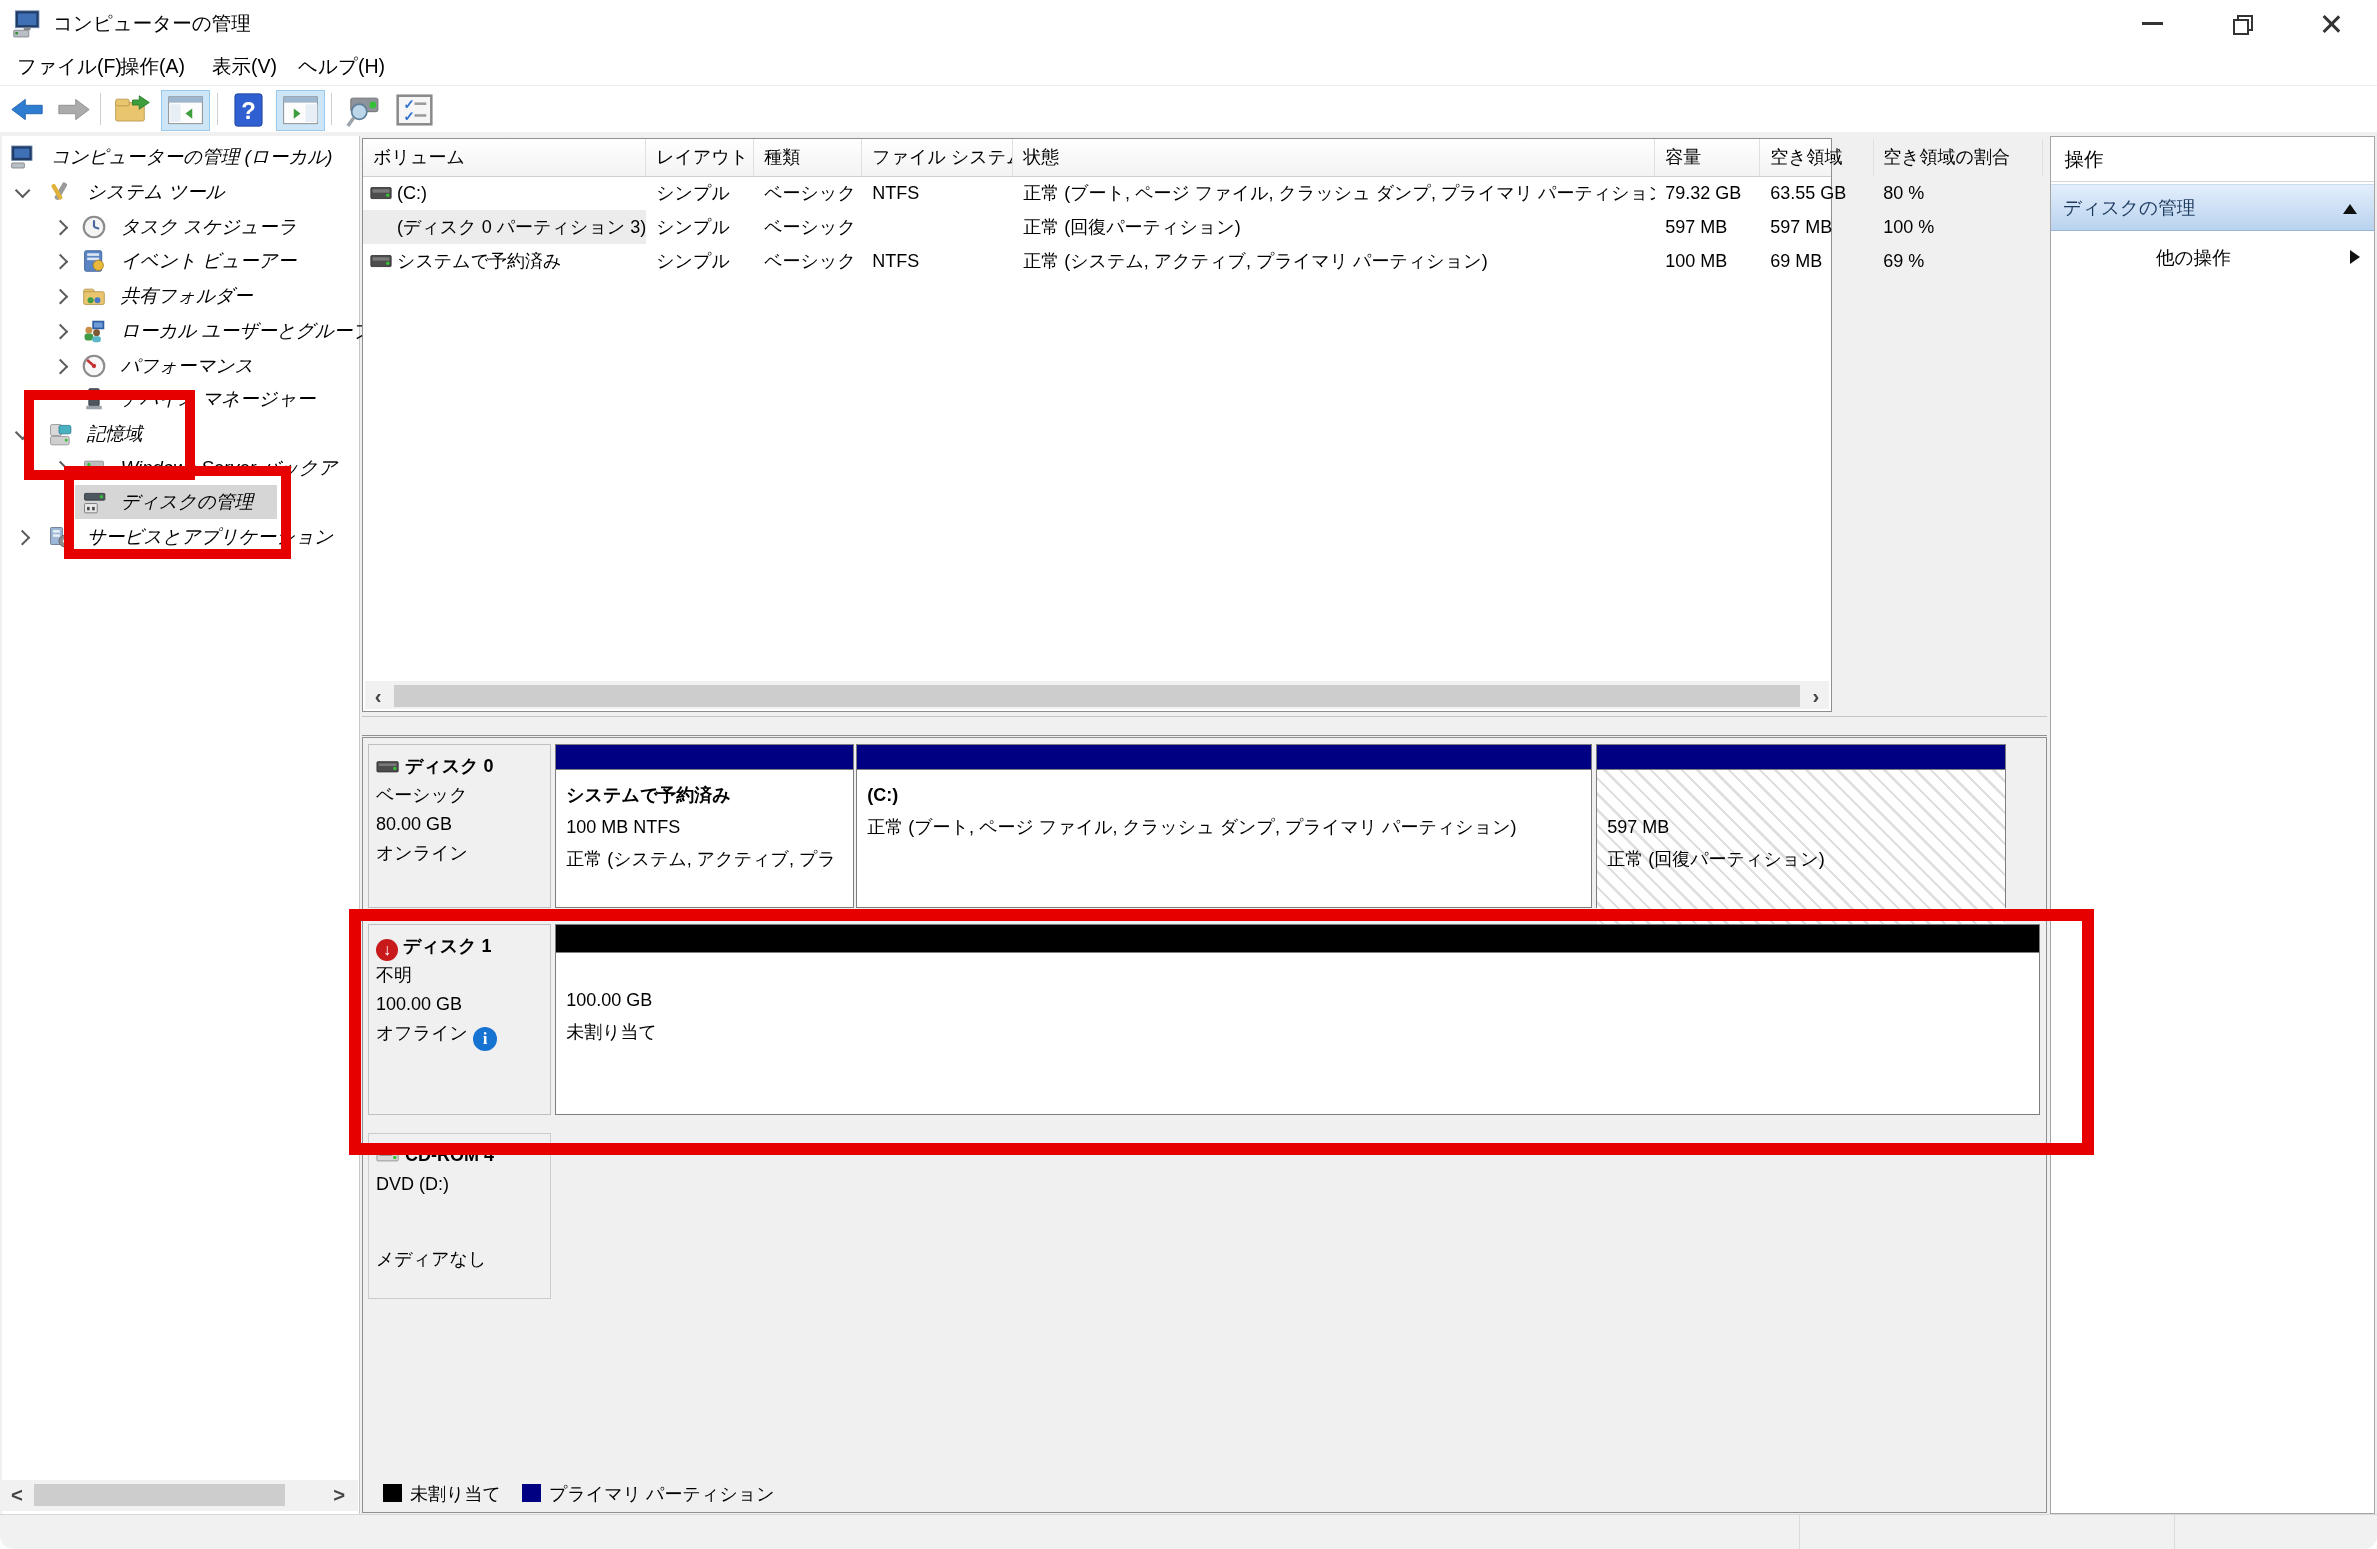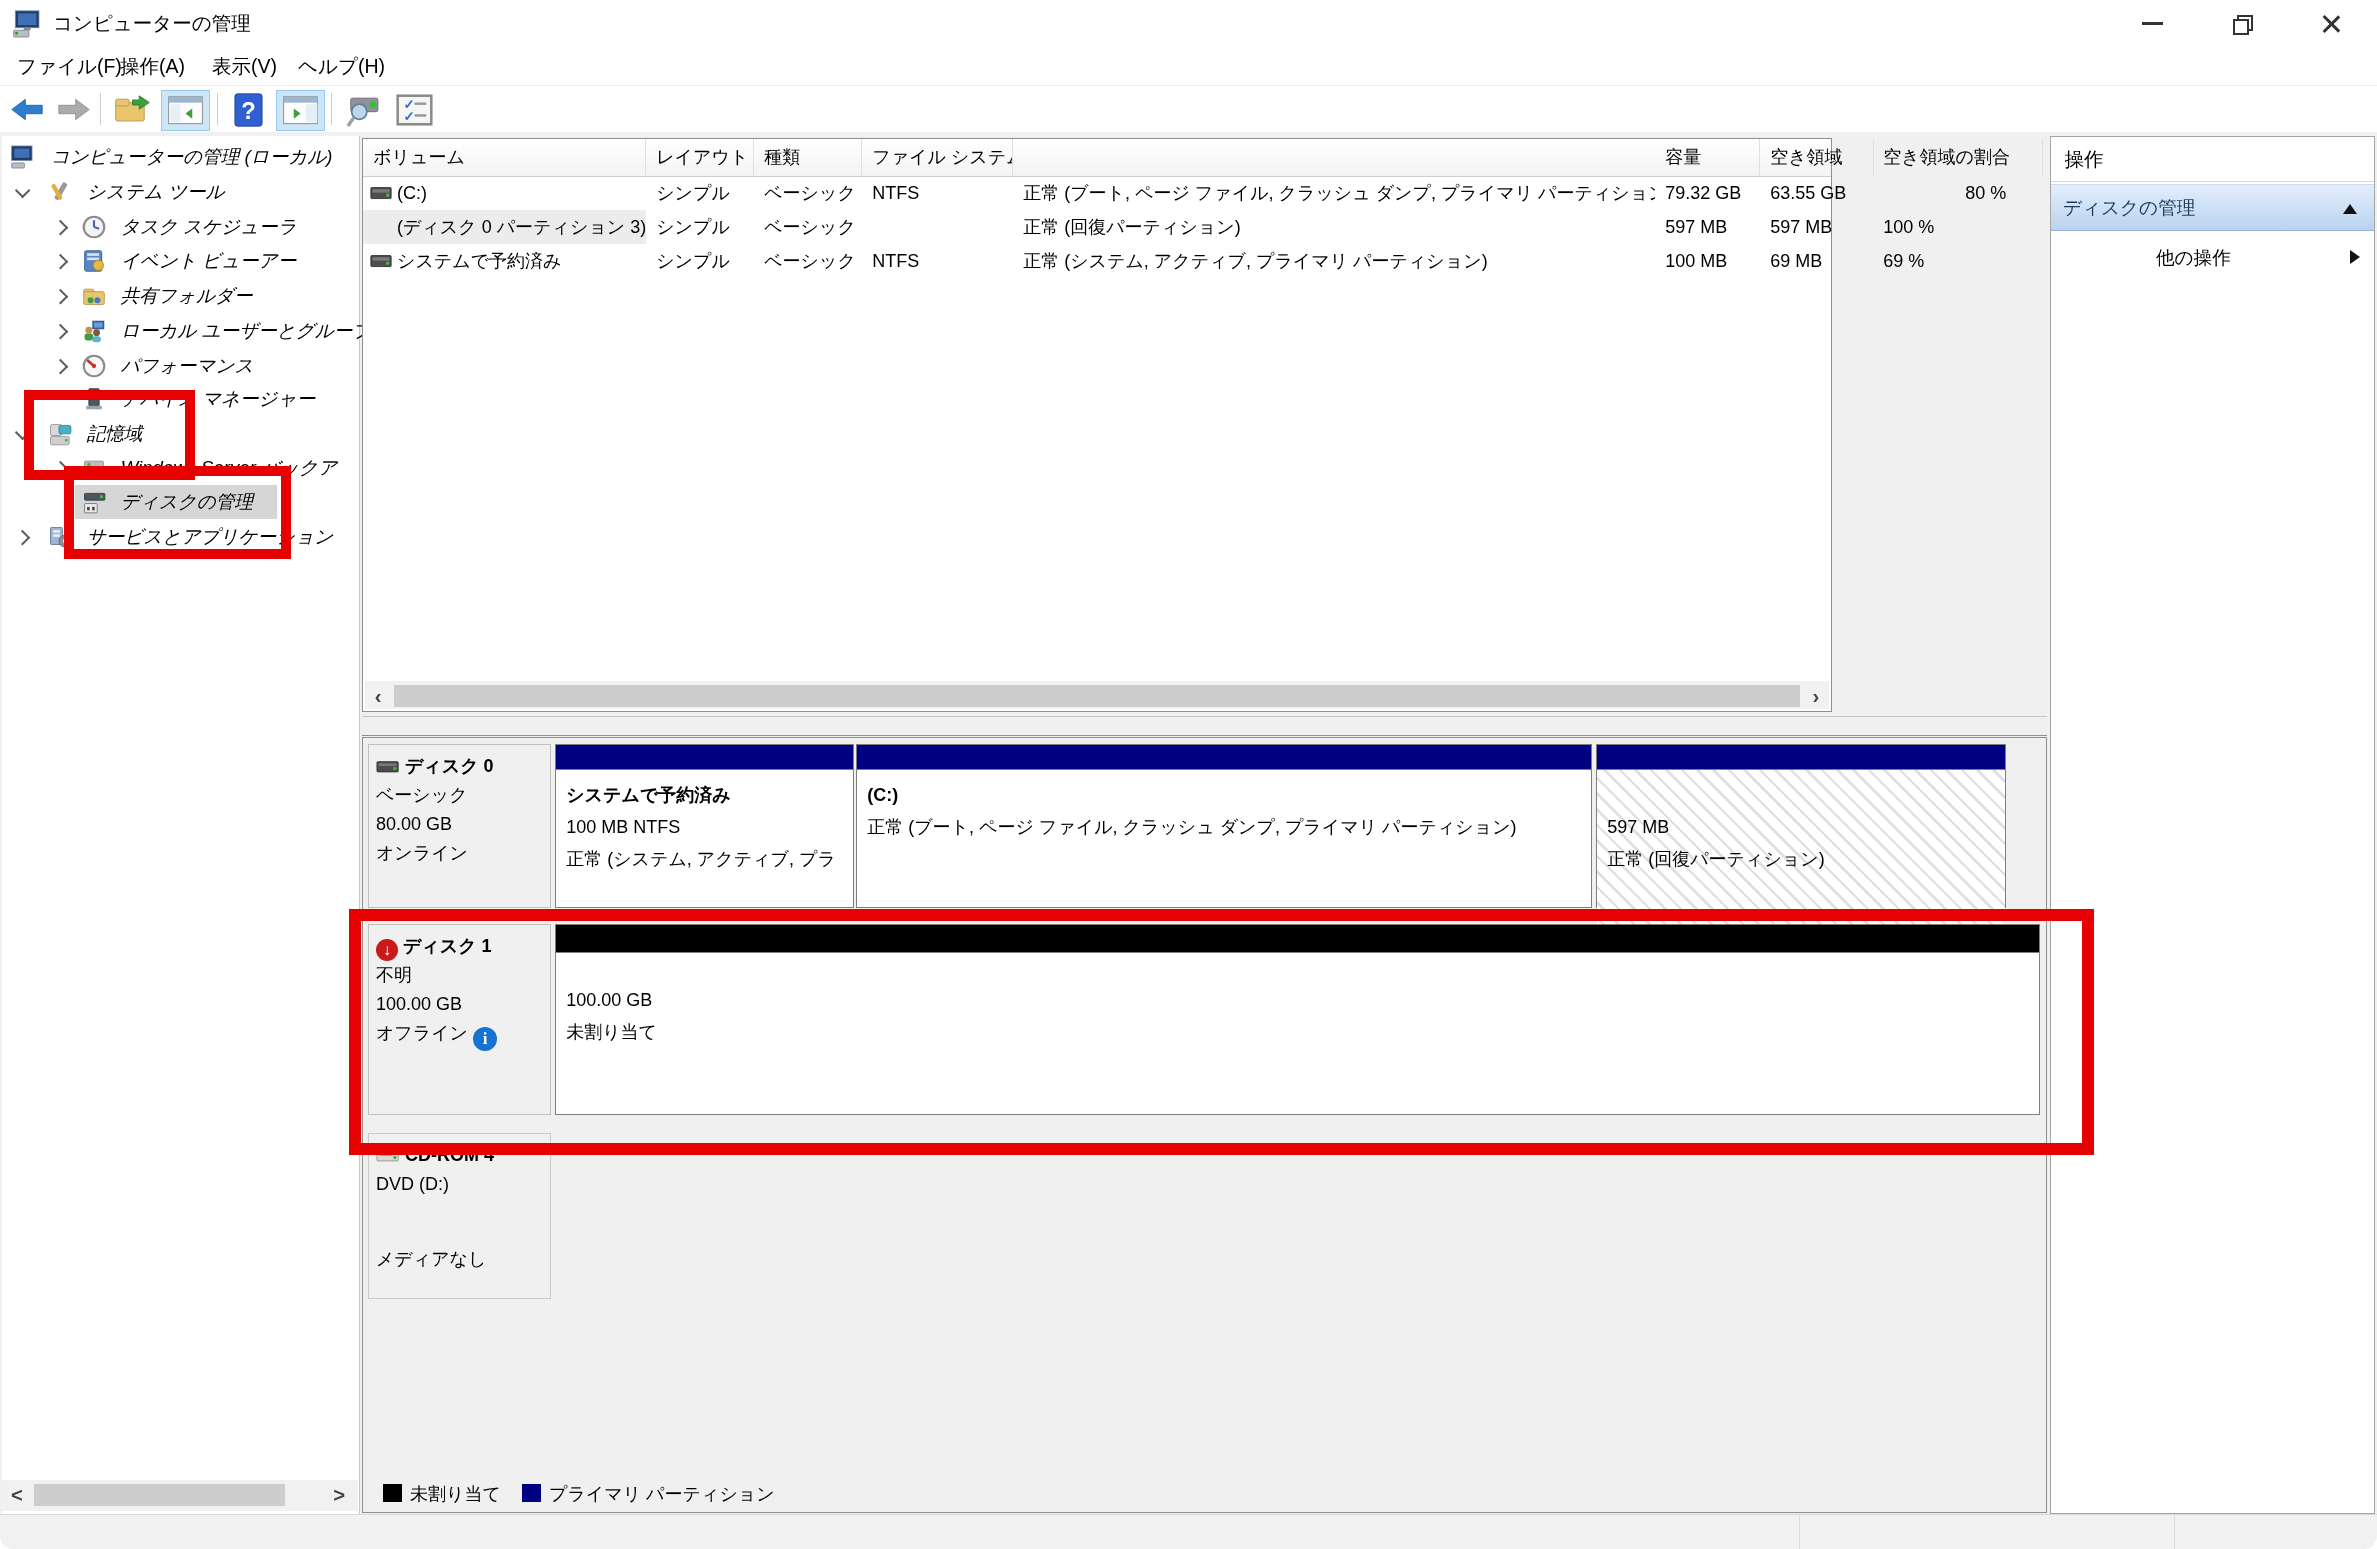--- a/index.html
+++ b/index.html
@@ -330,39 +330,40 @@
       <div class="sbtn" style="right:5.1px">&gt;</div>
     </div>
   </div>
 
   <div class="volume-panel">
     <div class="vheader">
       <div class="vhcell" style="left:0;width:283px">ボリューム</div>
       <div class="vhcell" style="left:283px;width:108px">レイアウト</div>
       <div class="vhcell" style="left:391px;width:108px">種類</div>
       <div class="vhcell" style="left:499px;width:151px">ファイル システム</div>
+      <div class="vhcell" style="left:650px;width:642px">状態</div>
       <div class="vhcell" style="left:1292px;width:105px">容量</div>
       <div class="vhcell" style="left:1397px;width:114px">空き領域</div>
       <div class="vhcell" style="left:1510px;width:170px">空き領域の割合</div>
     </div>
 
     <div class="vrow" style="top:37px">
       <svg class="volicon" width="22" height="15.3" viewBox="0 0 26 18">
           <rect x="1" y="3" width="24" height="13" rx="1" fill="#4d4d4d" stroke="#2e2e2e"></rect>
           <rect x="3" y="5" width="20" height="4" fill="#7a7a7a"></rect>
           <circle cx="21" cy="12" r="2" fill="#35c135"></circle>
         </svg>
       <div class="vcell volcell" style="left:0;width:283px">(C:)</div>
       <div class="vcell" style="left:283px;width:108px">シンプル</div>
       <div class="vcell" style="left:391px;width:108px">ベーシック</div>
       <div class="vcell" style="left:499px;width:151px">NTFS</div>
       <div class="vcell" style="left:650px;width:642px">正常 (ブート, ページ ファイル, クラッシュ ダンプ, プライマリ パーティション)</div>
       <div class="vcell" style="left:1292px;width:105px">79.32 GB</div>
       <div class="vcell" style="left:1397px;width:114px">63.55 GB</div>
-      <div class="vcell" style="left:1592px;width:170px">80 %</div>
+      <div class="vcell" style="left:1510px;width:170px">80 %</div>
     </div>
 
     <div class="vrow" style="top:71px">
       <svg class="volicon" width="22" height="15.3" viewBox="0 0 26 18">
           <rect x="1" y="3" width="24" height="13" rx="1" fill="#4d4d4d" stroke="#2e2e2e"></rect>
           <rect x="3" y="5" width="20" height="4" fill="#7a7a7a"></rect>
           <circle cx="21" cy="12" r="2" fill="#35c135"></circle>
         </svg>
       <div class="vcell volcell" style="left:0;width:283px;background:#ececec">(ディスク 0 パーティション 3)</div>
       <div class="vcell" style="left:283px;width:108px">シンプル</div>

